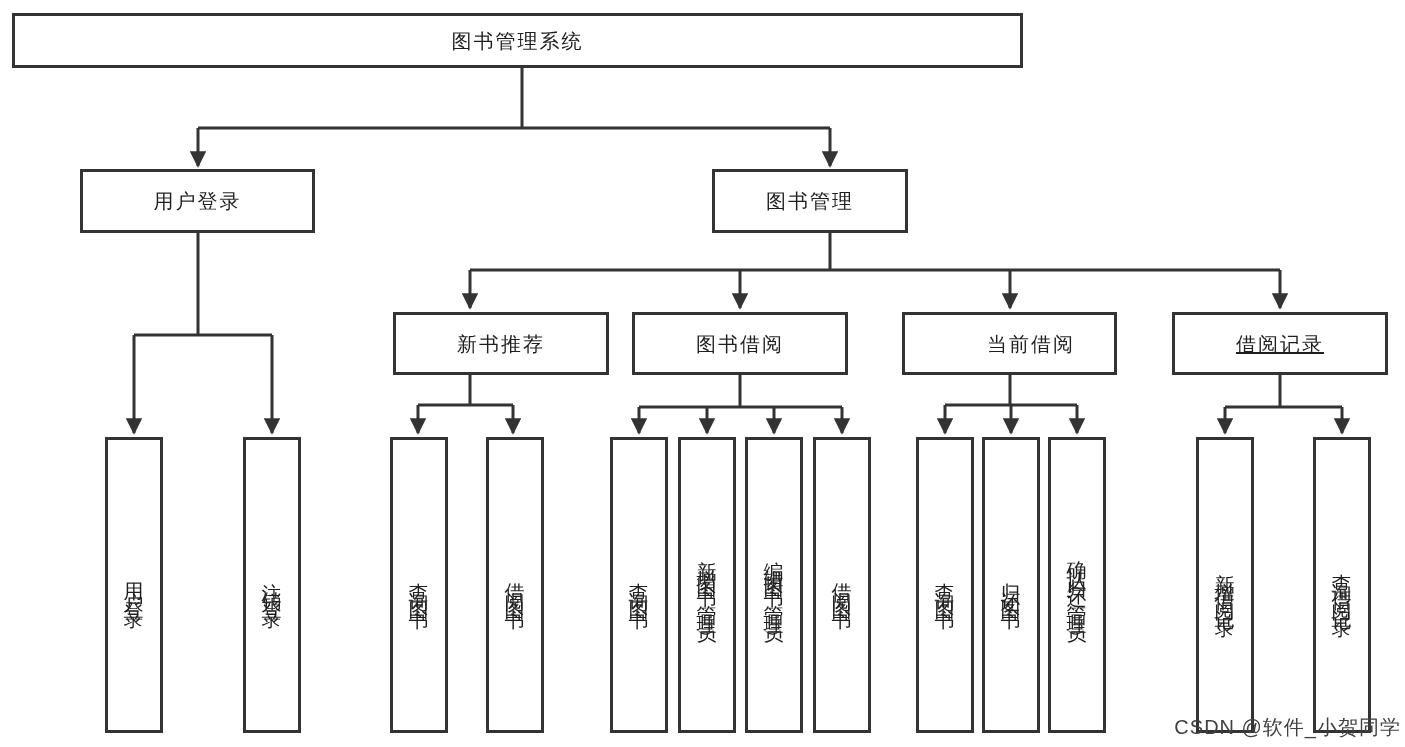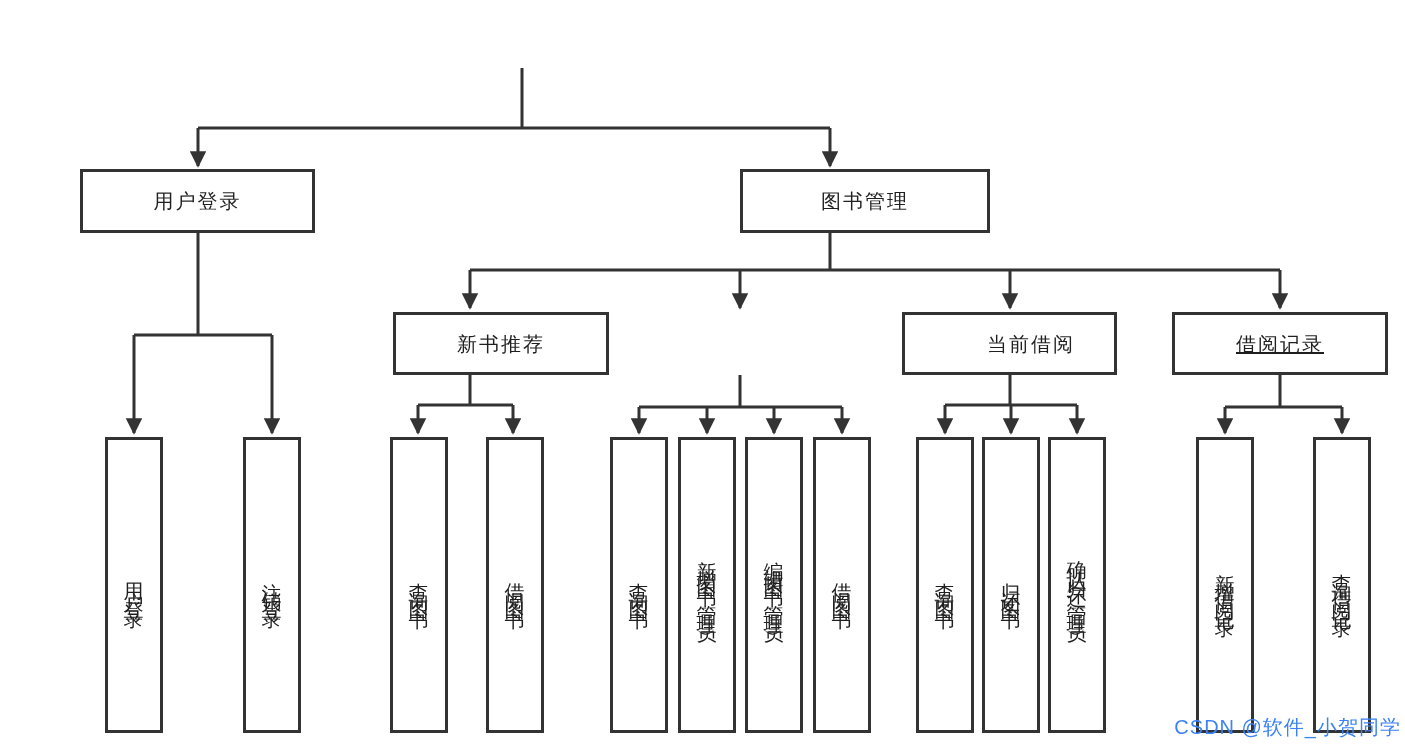--- a/index.html
+++ b/index.html
@@ -37,21 +37,21 @@
   .vlabel {
     writing-mode: vertical-rl;
     text-orientation: mixed;
     font-size: 20px;
     letter-spacing: 9px;
     line-height: 1;
   }
   
   #n-root          { left: 12px;   top: 13px;  width: 1011px; height: 55px; }
   #n-user-login    { left: 80px;   top: 169px; width: 235px;  height: 64px; }
-  #n-book-mgmt     { left: 712px;  top: 169px; width: 250px;  height: 64px; margin-left: 28px; }
+  #n-book-mgmt     { left: 712px;  top: 169px; width: 196px;  height: 64px; }
   .lvl3            { top: 312px; height: 63px; }
   #n-new-book-rec  { left: 362px;  width: 216px; margin-left: 31px; }
   #n-book-borrow   { left: 632px;  width: 216px; }
   #n-current-borrow{ left: 902px;  width: 215px; padding-left: 43px; }
   #n-borrow-record { left: 1172px; width: 216px; text-decoration: underline; }
   .leaf            { top: 437px; height: 296px; width: 58px; }
   #n-login-user    { left: 105px; }
   #n-login-logout  { left: 243px; }
   #n-rec-query     { left: 390px; }
   #n-rec-borrow    { left: 486px; }
@@ -62,21 +62,21 @@
   #n-cb-query      { left: 916px; }
   #n-cb-return     { left: 982px; }
   #n-cb-confirm    { left: 1048px; }
   #n-br-add        { left: 1196px; }
   #n-br-query      { left: 1313px; }
   #watermark {
     position: absolute;
     right: 4px;
     bottom: 6px;
     font-size: 20px;
-    color: #3b82f6;
+    color: #404040;
     letter-spacing: 1px;
     white-space: nowrap;
     z-index: 3;
   }
 </style>
 </head>
 <body>
 
 <div id="stage">
 
@@ -116,30 +116,36 @@
       <line x1="945" y1="405" x2="945" y2="433" marker-end="url(#arrow)"></line>
       <line x1="1011" y1="405" x2="1011" y2="433" marker-end="url(#arrow)"></line>
       <line x1="1077" y1="405" x2="1077" y2="433" marker-end="url(#arrow)"></line>
 
       <path d="M1280,375 V407 M1225,407 H1342"></path>
       <line x1="1225" y1="407" x2="1225" y2="433" marker-end="url(#arrow)"></line>
       <line x1="1342" y1="407" x2="1342" y2="433" marker-end="url(#arrow)"></line>
     </g>
   </svg>
 
+  <div class="box" id="n-root">
+    <span class="hlabel">图书管理系统</span>
+  </div>
 
   <div class="box" id="n-user-login">
     <span class="hlabel">用户登录</span>
   </div>
   <div class="box" id="n-book-mgmt">
     <span class="hlabel">图书管理</span>
   </div>
 
   <div class="box lvl3" id="n-new-book-rec">
     <span class="hlabel">新书推荐</span>
+  </div>
+  <div class="box lvl3" id="n-book-borrow">
+    <span class="hlabel">图书借阅</span>
   </div>
   <div class="box lvl3" id="n-current-borrow">
     <span class="hlabel">当前借阅</span>
   </div>
   <div class="box lvl3" id="n-borrow-record">
     <span class="hlabel">借阅记录</span>
   </div>
 
   <div class="box leaf" id="n-login-user">
     <span class="vlabel">用户登录</span>

